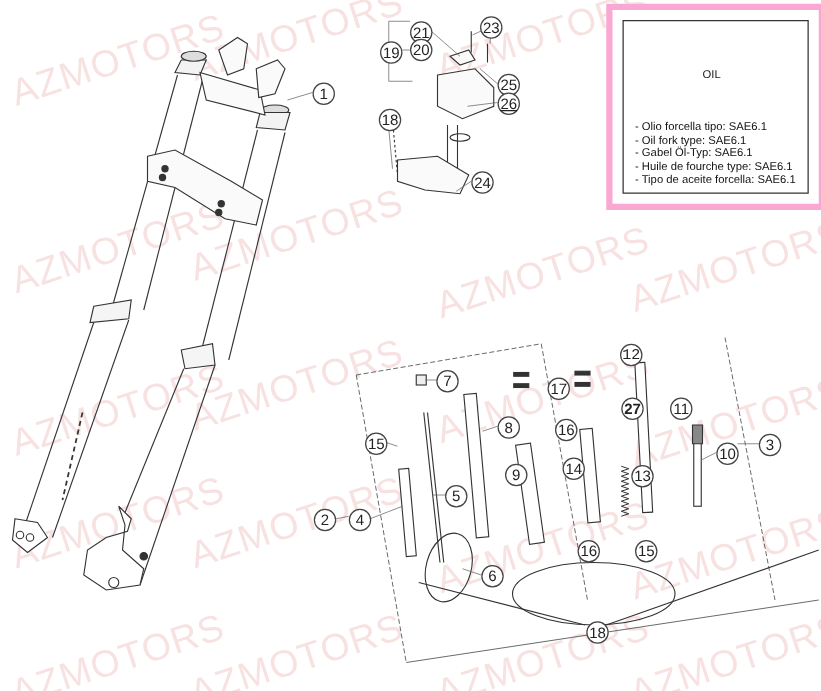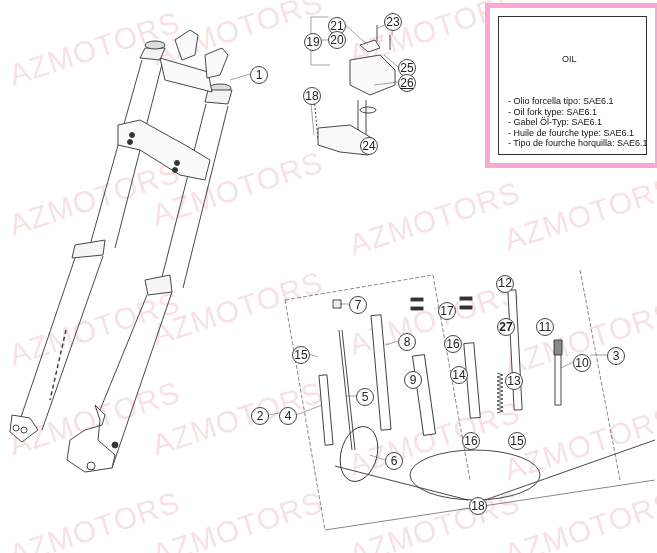--- a/index.html
+++ b/index.html
@@ -176,34 +176,34 @@
   </svg>
 
   <div class="oil-box">
     <div class="oil-inner"></div>
     <div style="position:absolute;left:72px;top:46px;font-size:9px;color:#222">OIL</div>
     <div class="oil-notes">
       <div>- Olio forcella tipo: SAE6.1</div>
       <div>- Oil fork type: SAE6.1</div>
       <div>- Gabel Öl-Typ: SAE6.1</div>
       <div>- Huile de fourche type: SAE6.1</div>
-      <div>- Tipo de fourche horquilla: SAE6.1</div>
+      <div>- Tipo de aceite forcella: SAE6.1</div>
     </div>
   </div>
 
   <div id="callout-layer">
       <div class="callout" style="left: 250px; top: 66px;">1</div>
       <div class="callout" style="left: 328px; top: 17px;">21</div>
       <div class="callout" style="left: 384px; top: 13px;">23</div>
       <div class="callout" style="left: 304px; top: 33px;">19</div>
       <div class="callout" style="left: 328px; top: 31px;">20</div>
       <div class="callout" style="left: 398px; top: 59px;">25</div>
       <div class="callout" style="left: 398px; top: 74px; text-decoration: underline;">26</div>
       <div class="callout" style="left: 303px; top: 87px;">18</div>
-      <div class="callout" style="left: 360px; top: 137px;">24</div>
+      <div class="callout" style="left: 377px; top: 137px;">24</div>
       <div class="callout" style="left: 349px; top: 296px;">7</div>
       <div class="callout" style="left: 496px; top: 275px; font-family: Liberation Mono, monospace;">12</div>
       <div class="callout" style="left: 438px; top: 302px; text-align: center;">17</div>
       <div class="callout" style="left: 536px; top: 318px;">11</div>
       <div class="callout" style="left: 497px; top: 318px; font-weight: bold;">27</div>
       <div class="callout" style="left: 398px; top: 333px;">8</div>
       <div class="callout" style="left: 444px; top: 335px;">16</div>
       <div class="callout" style="left: 292px; top: 346px;">15</div>
       <div class="callout" style="left: 607px; top: 347px;">3</div>
       <div class="callout" style="left: 573px; top: 354px;">10</div>

